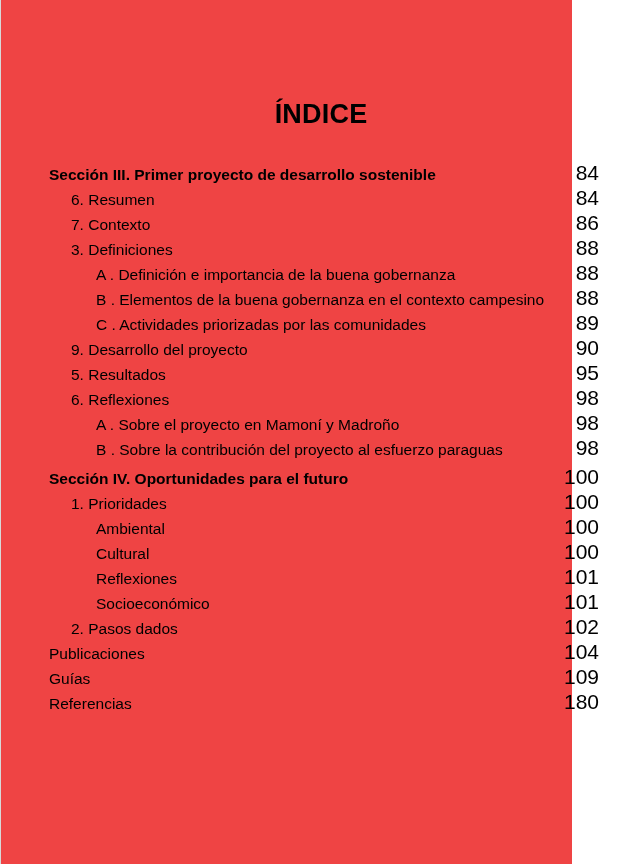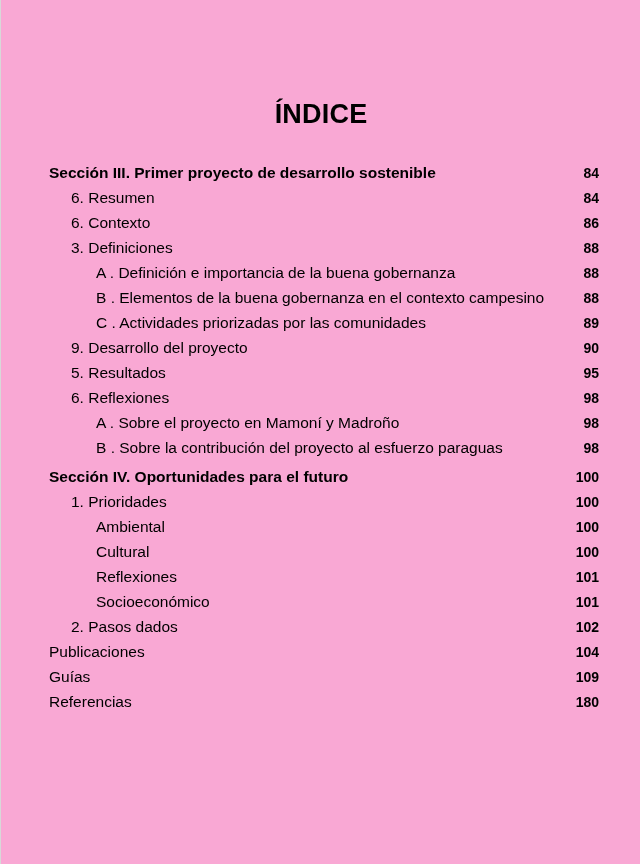--- a/index.html
+++ b/index.html
@@ -10,23 +10,23 @@
     width: 640px;
     height: 864px;
     background: #ffffff;
     font-family: "Liberation Sans", sans-serif;
     color: #000000;
     overflow: hidden;
     position: relative;
   }
   .page {
     position: relative;
-    width: 640px;
+    width: 572px;
     height: 864px;
-    background: #f9a8d4;
+    background: #ef4444;
     box-sizing: border-box;
     border-left: 1px solid #d8d8d8;
   }
   .doc-title {
     position: absolute;
     top: 98px;
     left: 0;
     width: 640px;
     text-align: center;
     font-size: 27px;
@@ -50,22 +50,22 @@
   }
   .toc-entry .label {
     flex: 0 0 auto;
   }
   .toc-entry .filler {
     flex: 1 1 auto;
   }
   .toc-entry .page-num {
     flex: 0 0 auto;
     text-align: right;
-    font-weight: bold;
-    font-size: 14px;
+    font-weight: normal;
+    font-size: 21px;
     min-width: 30px;
   }
   
   .lvl0 { padding-left: 0px; }
   .lvl1 { padding-left: 22px; }
   .lvl2 { padding-left: 47px; }
 
   .bold .label { font-weight: bold; }
   .gap-before { margin-top: 4px; }
 </style>
@@ -81,21 +81,21 @@
         <span class="label">Sección III. Primer proyecto de desarrollo sostenible</span>
         <span class="filler"></span>
         <span class="page-num">84</span>
       </div>
       <div class="toc-entry lvl1">
         <span class="label">6. Resumen</span>
         <span class="filler"></span>
         <span class="page-num">84</span>
       </div>
       <div class="toc-entry lvl1">
-        <span class="label">6. Contexto</span>
+        <span class="label">7. Contexto</span>
         <span class="filler"></span>
         <span class="page-num">86</span>
       </div>
       <div class="toc-entry lvl1">
         <span class="label">3. Definiciones</span>
         <span class="filler"></span>
         <span class="page-num">88</span>
       </div>
       <div class="toc-entry lvl2">
         <span class="label">A . Definición e importancia de la buena gobernanza</span>

